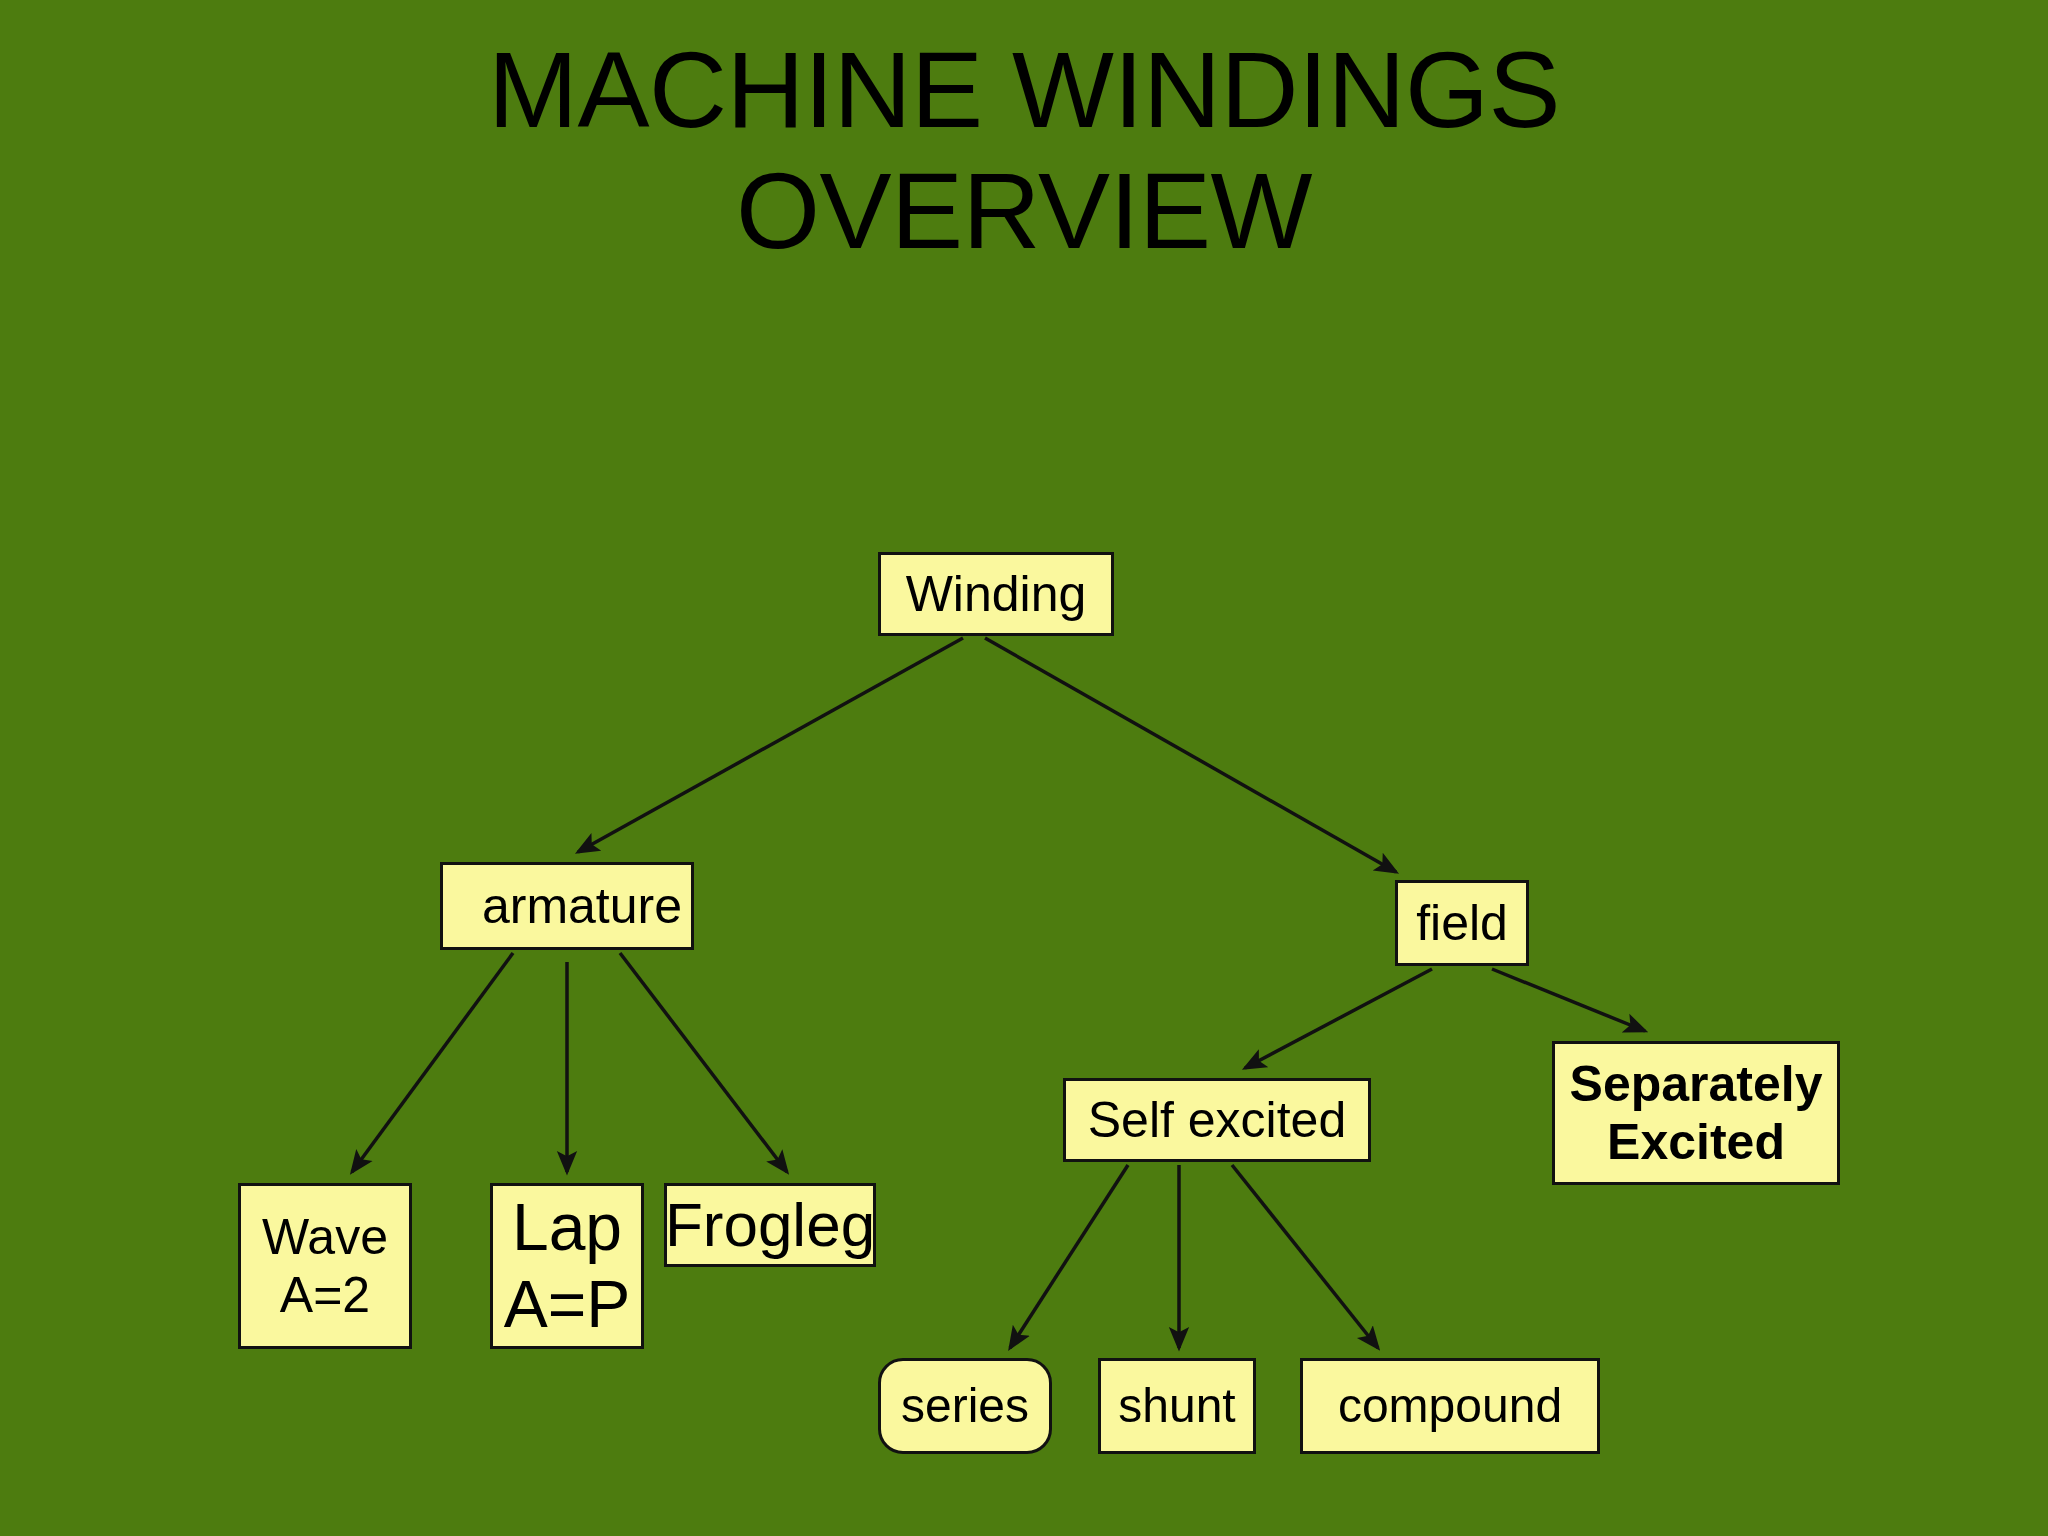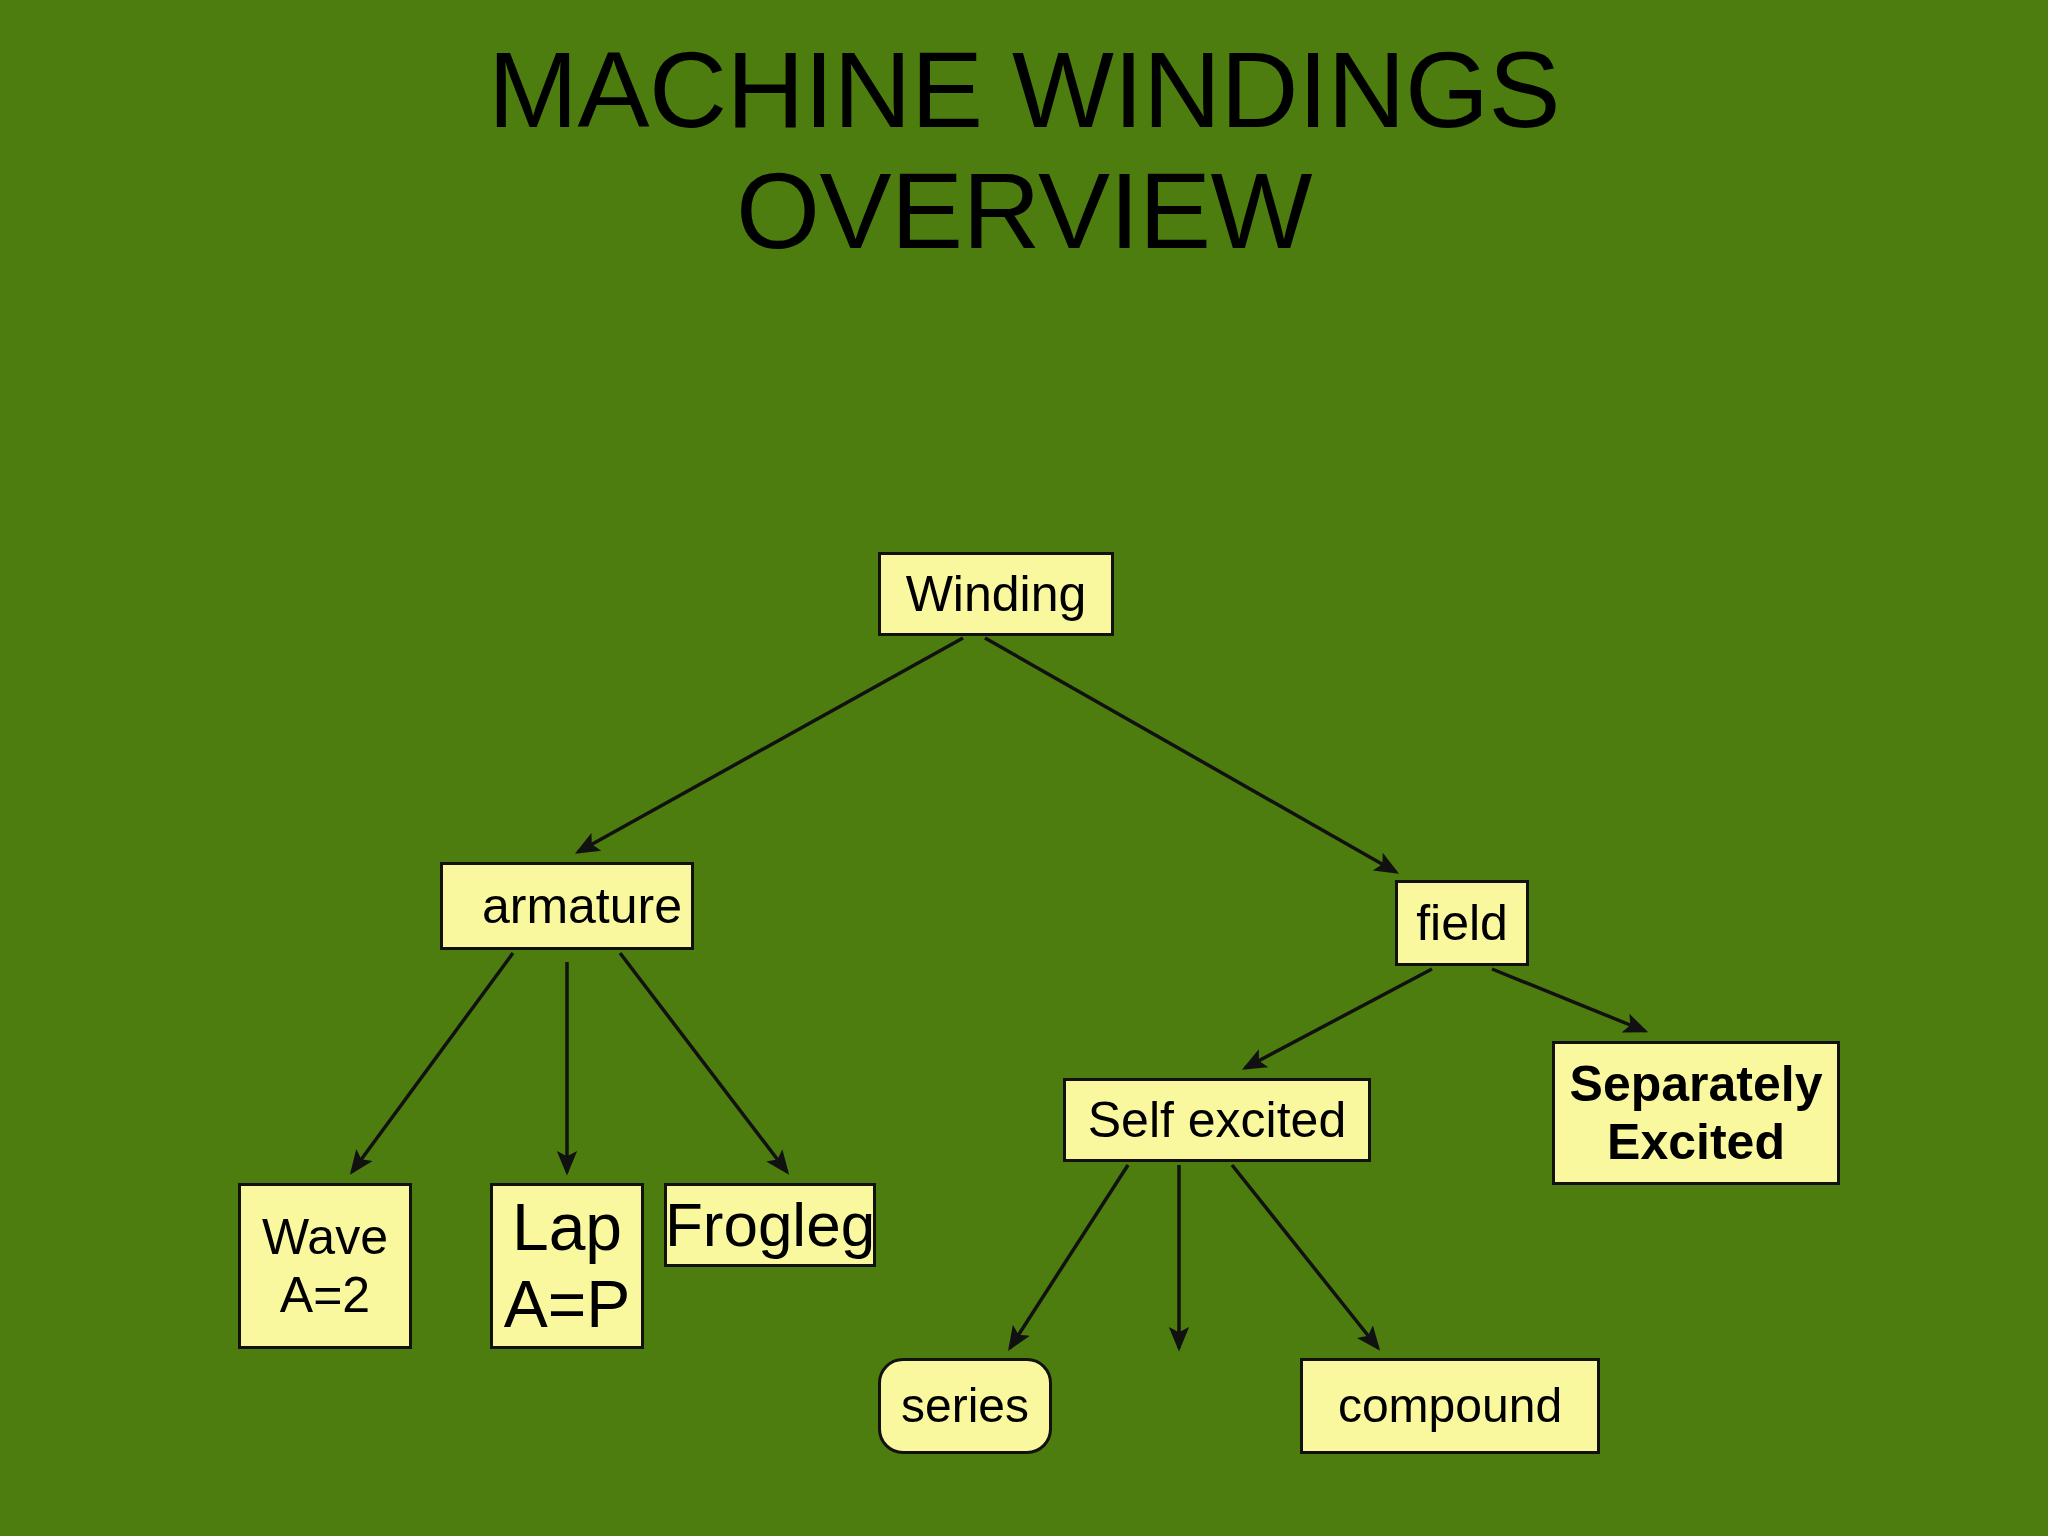--- a/index.html
+++ b/index.html
@@ -136,17 +136,18 @@
 
     <div class="node n-frogleg">Frogleg</div>
 
     <div class="node n-selfex">Self excited</div>
 
     <div class="node n-sepex">Separately
 Excited</div>
 
     <div class="node n-series">series</div>
 
+    <div class="node n-shunt">shunt</div>
 
     <div class="node n-compound">compound</div>
 
   </div>
 </div>
 
 </body></html>

